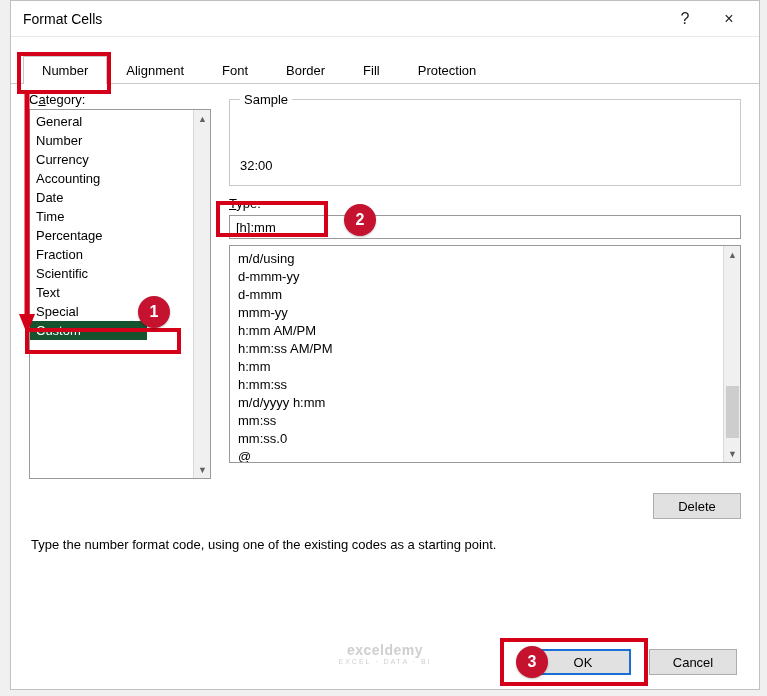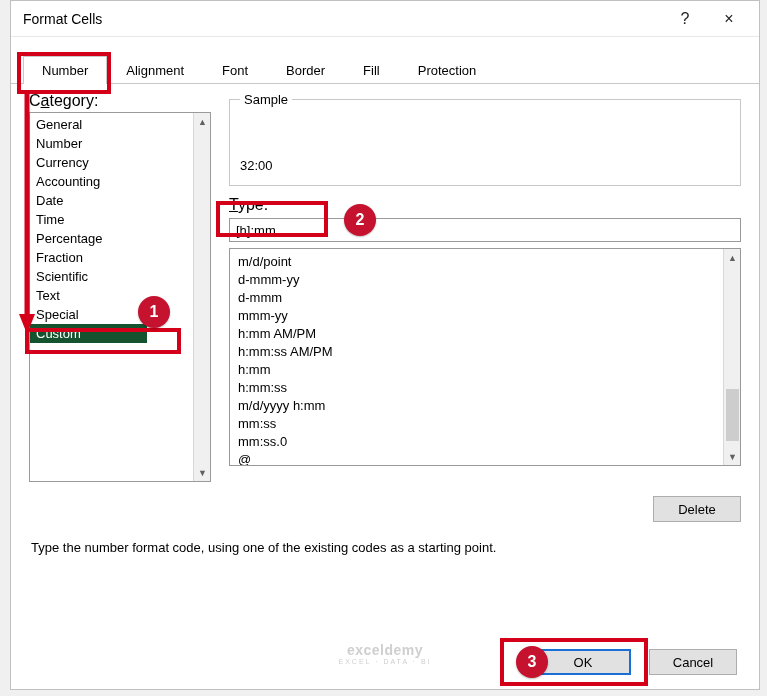--- a/index.html
+++ b/index.html
@@ -50,21 +50,21 @@
   .tab.active {
     border-color: #c8c8c8;
     background: #fff;
   }
   .content {
     display: flex;
     padding: 8px 18px 6px 18px;
     gap: 18px;
   }
   .left { width: 182px; }
-  .label { font-size: 16px; margin-bottom: 2px; }
+  .label { font-size: 13px; margin-bottom: 2px; }
   .label .underline { text-decoration: underline; }
   .category-wrap {
     position: relative;
     border: 1px solid #9a9a9a;
     height: 370px;
     background: #fff;
     display: flex;
     gap: 46px;
   }
   .category-list {
@@ -253,21 +253,21 @@
         <div class="sample-val">32:00</div>
       </fieldset>
 
       <div class="label">
         <span></span><span class="underline">T</span><span>ype:</span>
       </div>
       <input class="type-input" value="[h]:mm" style="">
 
       <div class="format-list-wrap">
         <div class="format-list" id="format-list">
-            <div class="fitem">m/d/point</div>
+            <div class="fitem">m/d/using</div>
             <div class="fitem">d-mmm-yy</div>
             <div class="fitem">d-mmm</div>
             <div class="fitem">mmm-yy</div>
             <div class="fitem">h:mm AM/PM</div>
             <div class="fitem">h:mm:ss AM/PM</div>
             <div class="fitem">h:mm</div>
             <div class="fitem">h:mm:ss</div>
             <div class="fitem">m/d/yyyy h:mm</div>
             <div class="fitem">mm:ss</div>
             <div class="fitem">mm:ss.0</div>

